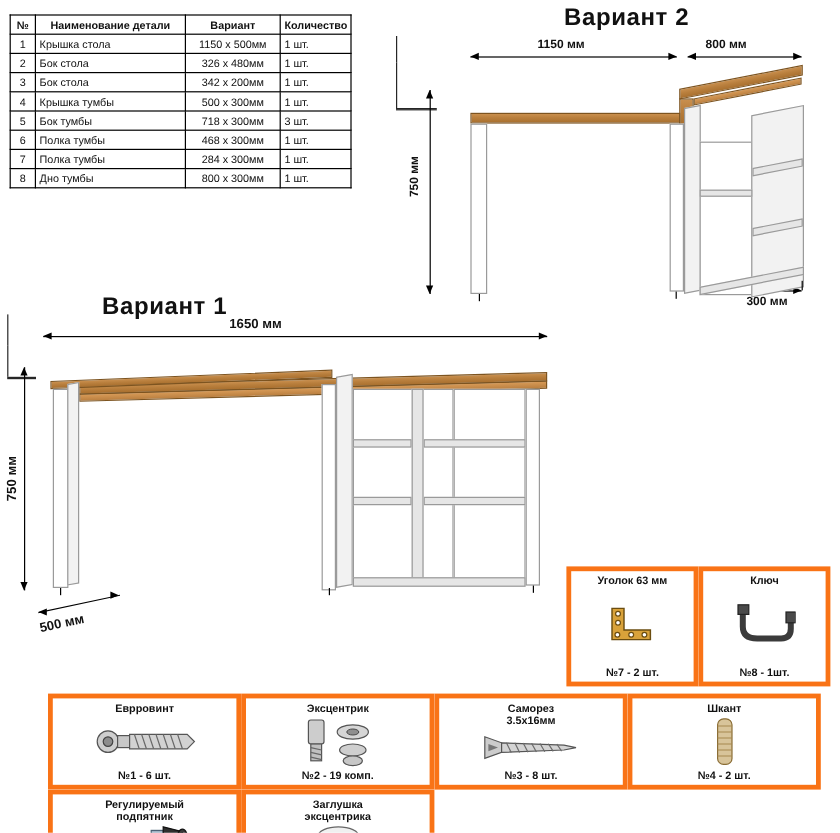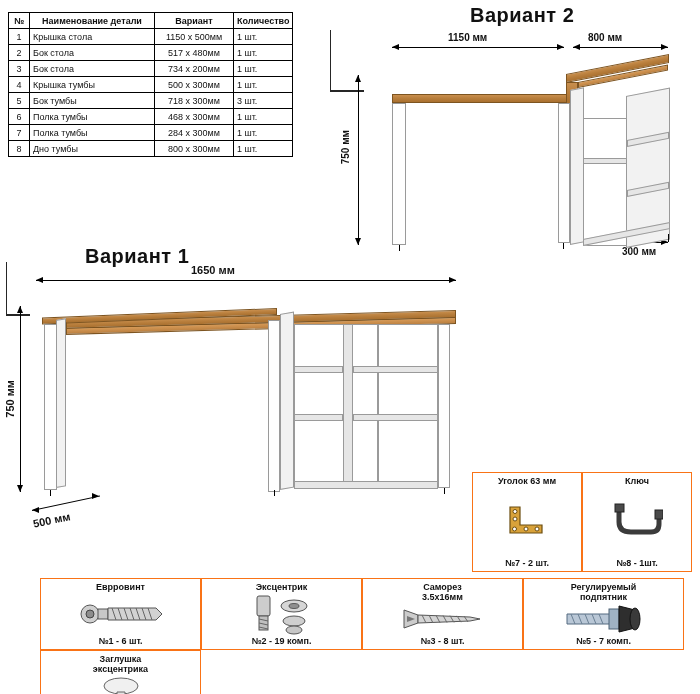--- a/index.html
+++ b/index.html
@@ -68,21 +68,21 @@
     background:linear-gradient(180deg,#c98f4e 0%,#b97f3d 45%,#a9702f 100%);
     border:1px solid #7d5420;box-sizing:border-box;
   }
   .top.edge{
     background:linear-gradient(180deg,#d79a57 0%,#bb8040 100%);
   }
 
   
   .hw-grid{position:absolute;display:grid;}
   .hw-cell{
-    border:1px solid #f97316;box-sizing:border-box;
+    border:4px solid #f97316;box-sizing:border-box;
     display:flex;flex-direction:column;align-items:center;
     justify-content:space-between;
     padding:3px 2px 3px;
     background:#fff;
   }
   .hw-title{font-size:9px;font-weight:bold;text-align:center;line-height:10px;}
   .hw-code{font-size:9px;font-weight:bold;text-align:center;}
   .hw-art{flex:1;display:flex;align-items:center;justify-content:center;width:100%;}
 </style>
 </head>
@@ -100,27 +100,27 @@
   <tbody>
     <tr>
       <td class="num">1</td>
       <td class="name">Крышка стола</td>
       <td class="size">1150 x 500мм</td>
       <td class="qty">1 шт.</td>
     </tr>
     <tr>
       <td class="num">2</td>
       <td class="name">Бок стола</td>
-      <td class="size">517 x 480мм</td>
+      <td class="size">326 x 480мм</td>
       <td class="qty">1 шт.</td>
     </tr>
     <tr>
       <td class="num">3</td>
       <td class="name">Бок стола</td>
-      <td class="size">734 x 200мм</td>
+      <td class="size">342 x 200мм</td>
       <td class="qty">1 шт.</td>
     </tr>
     <tr>
       <td class="num">4</td>
       <td class="name">Крышка тумбы</td>
       <td class="size">500 x 300мм</td>
       <td class="qty">1 шт.</td>
     </tr>
     <tr>
       <td class="num">5</td>
@@ -349,20 +349,37 @@
           <path d="M43 9.4 L47 16.6"></path>
             <path d="M50 9.6 L54 16.4"></path>
             <path d="M57 9.8 L61 16.2"></path>
           <path d="M64 10 L68 16"></path>
         </g>
       </svg>
     </div>
     <div class="hw-code">№3 - 8 шт.</div>
   </div>
 
+  <div class="hw-cell">
+    <div class="hw-title">Шкант</div>
+    <div class="hw-art">
+      <svg width="30" height="46" viewBox="0 0 30 46">
+        <rect x="9" y="4" width="12" height="38" rx="5" fill="#d8c49a" stroke="#8a6d35" stroke-width="1"></rect>
+        <g stroke="#a5884f" stroke-width="1">
+          <path d="M9 10 H21"></path>
+            <path d="M9 15 H21"></path>
+            <path d="M9 20 H21"></path>
+          <path d="M9 25 H21"></path>
+            <path d="M9 30 H21"></path>
+            <path d="M9 35 H21"></path>
+        </g>
+      </svg>
+    </div>
+    <div class="hw-code">№4 - 2 шт.</div>
+  </div>
 
   <div class="hw-cell">
     <div class="hw-title">
       <span>Регулируемый</span><br>
       <span>подпятник</span>
     </div>
     <div class="hw-art">
       <svg width="86" height="34" viewBox="0 0 86 34">
         <path d="M6 12 L50 12 L50 22 L6 22 Z" fill="#b9c7d6" stroke="#546b80" stroke-width="1"></path>
         <g stroke="#6a7f93" stroke-width="1">

